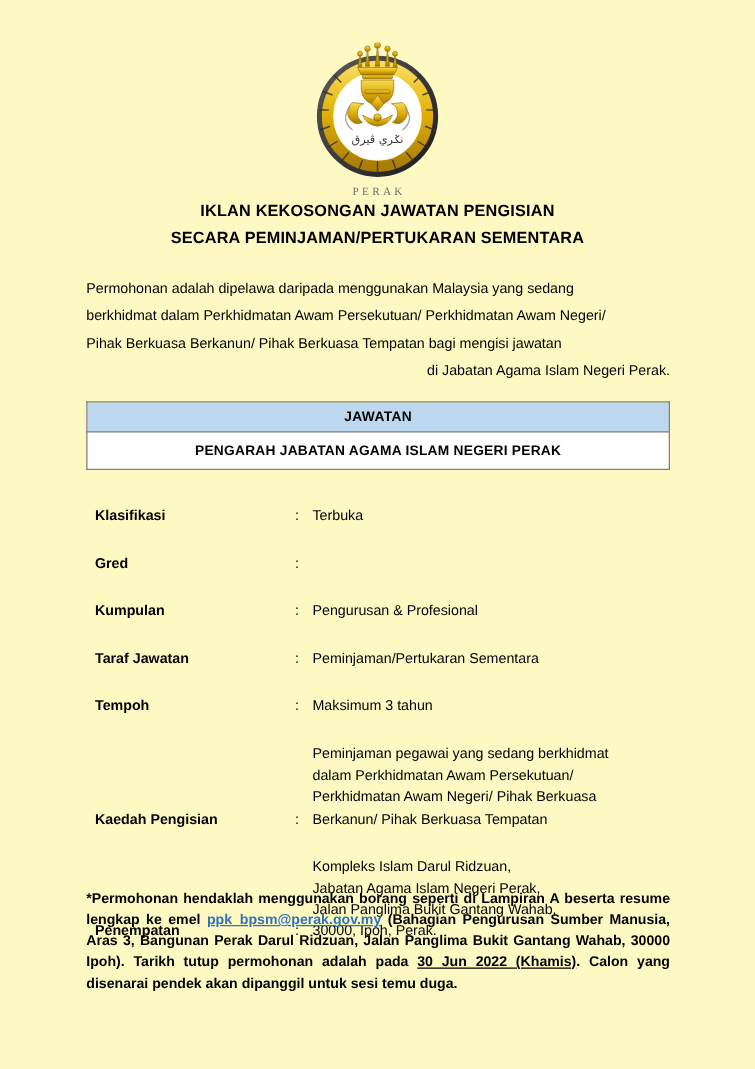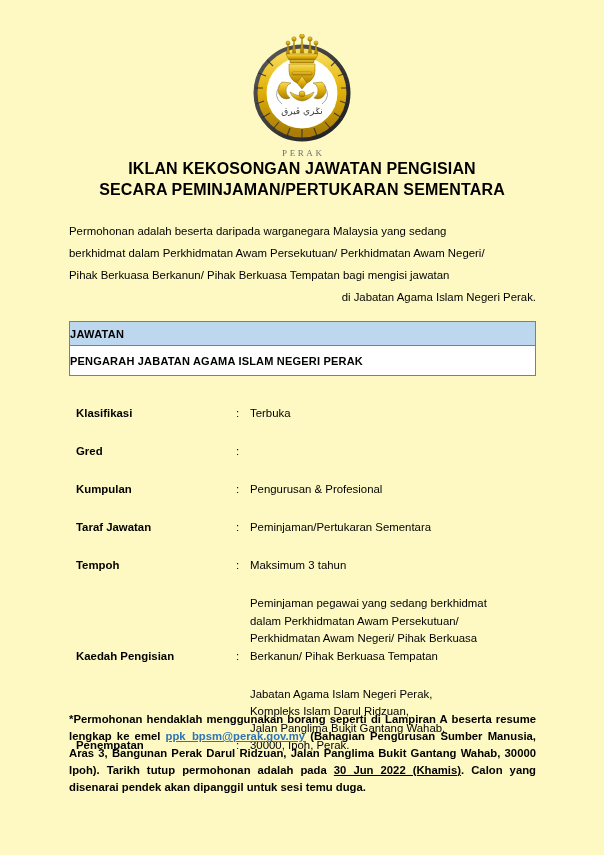--- a/index.html
+++ b/index.html
@@ -52,21 +52,21 @@
     text-indent: 2.6px;
   }
 
   
   .title-block {
     position: absolute;
     top: 158px;
     left: 60px;
     width: 484px;
     text-align: center;
-    font-size: 16px;
+    font-size: 13px;
     font-weight: bold;
     line-height: 21px;
     letter-spacing: 0.15px;
   }
   .title-line { display: block; white-space: nowrap; }
 
   
   .intro {
     position: absolute;
     top: 220px;
@@ -84,21 +84,21 @@
     position: absolute;
     top: 321px;
     left: 69px;
     width: 467px;
     border-collapse: collapse;
     table-layout: fixed;
   }
   .jawatan-table th,
   .jawatan-table td {
     border: 1px solid #7f7f7f;
-    text-align: left;
+    text-align: center;
     font-size: 11px;
     font-weight: bold;
     padding: 0;
   }
   .jawatan-table th {
     background: #bdd7ee;
     height: 23px;
     letter-spacing: 0.3px;
   }
   .jawatan-table td {
@@ -247,21 +247,21 @@
       <div class="crest-caption">PERAK</div>
     </div>
   </div>
 
   <div class="title-block">
     <span class="title-line">IKLAN KEKOSONGAN JAWATAN  PENGISIAN</span>
     <span class="title-line">SECARA PEMINJAMAN/PERTUKARAN SEMENTARA</span>
   </div>
 
   <div class="intro">
-    <div>Permohonan adalah beserta daripada warganegara Malaysia yang sedang</div>
+    <div>Permohonan adalah dipelawa daripada menggunakan Malaysia yang sedang</div>
     <div>berkhidmat dalam Perkhidmatan Awam Persekutuan/ Perkhidmatan Awam Negeri/</div>
     <div>Pihak Berkuasa Berkanun/ Pihak Berkuasa Tempatan bagi mengisi jawatan</div>
     <div class="last">di Jabatan Agama Islam Negeri Perak.</div>
   </div>
 
   <table class="jawatan-table">
     <thead>
       <tr>
         <th>JAWATAN</th>
       </tr>
@@ -312,22 +312,22 @@
         <span class="vline">dalam Perkhidmatan Awam Persekutuan/</span>
         <span class="vline">Perkhidmatan Awam Negeri/ Pihak Berkuasa</span>
         <span class="vline last">Berkanun/ Pihak Berkuasa Tempatan</span>
       </div>
     </div>
 
     <div class="drow">
       <div class="dlabel">Penempatan</div>
       <div class="dcolon">:</div>
       <div class="dvalue">
+        <span class="vline">Kompleks Islam Darul Ridzuan,</span>
         <span class="vline">Jabatan Agama Islam Negeri Perak,</span>
-        <span class="vline">Kompleks Islam Darul Ridzuan,</span>
         <span class="vline">Jalan Panglima Bukit Gantang Wahab,</span>
         <span class="vline">30000, Ipoh, Perak.</span>
       </div>
     </div>
 
   </div>
 
   <div class="footer-note">
     <span>*Permohonan hendaklah menggunakan borang seperti di Lampiran A beserta resume lengkap ke emel </span><a class="email-link" href="#">ppk_bpsm@perak.gov.my</a><span> (Bahagian Pengurusan Sumber Manusia, Aras 3, Bangunan Perak Darul Ridzuan, Jalan Panglima Bukit Gantang Wahab, 30000 Ipoh). Tarikh tutup permohonan adalah pada </span><span class="u">30 Jun 2022 (Khamis)</span><span>. Calon yang disenarai pendek akan dipanggil untuk sesi temu duga.</span>
   </div>

